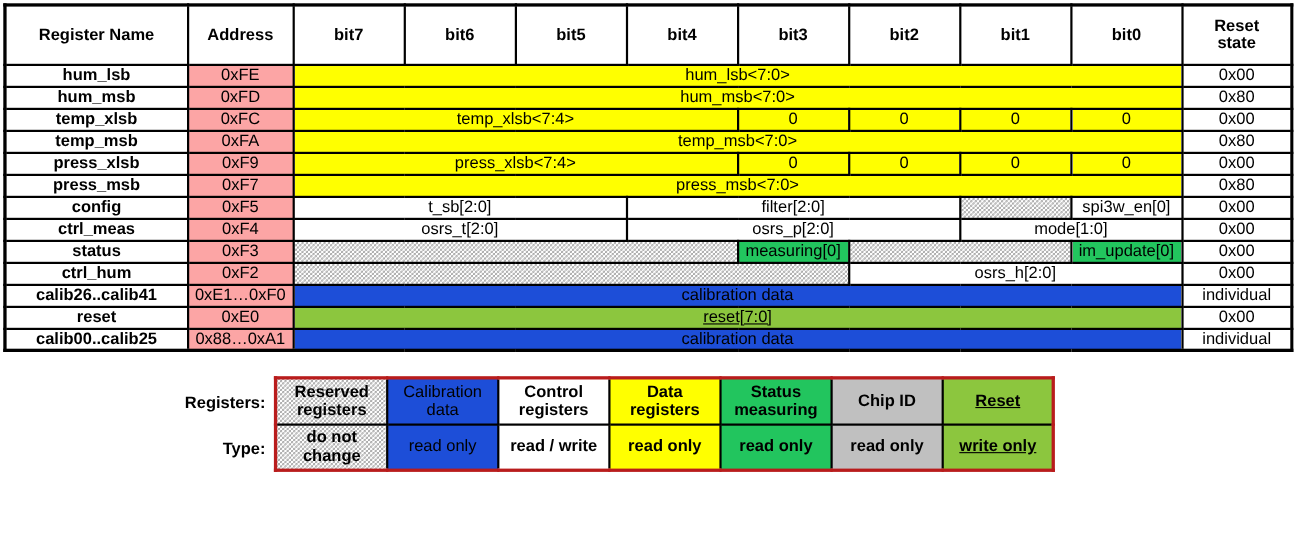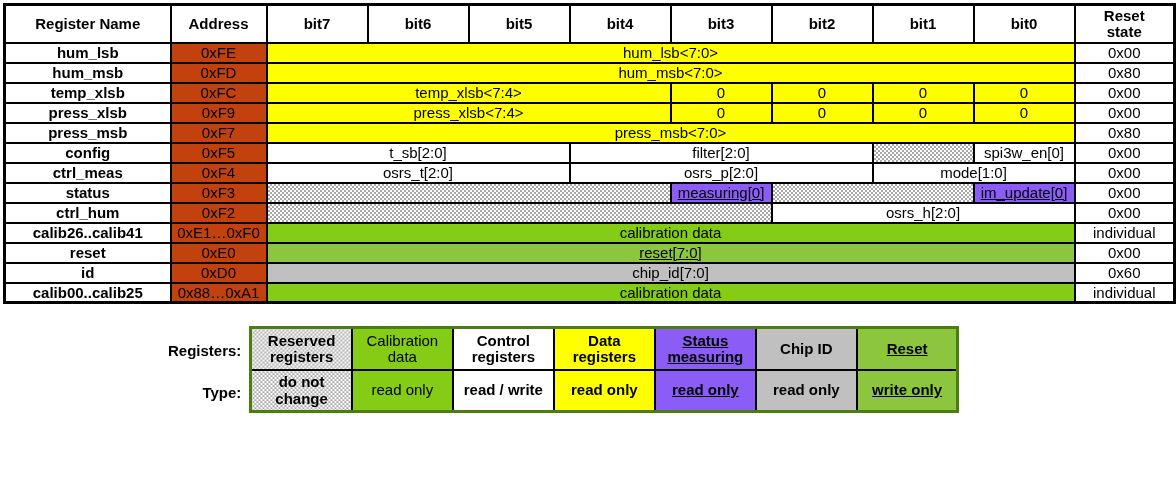--- a/index.html
+++ b/index.html
@@ -31,43 +31,43 @@
     vertical-align: middle;
     padding: 1px 2px;
     height: 20px;
     box-sizing: border-box;
     white-space: nowrap;
     overflow: hidden;
   }
   .reg-table th {
     font-weight: bold;
     font-size: 15px;
-    height: 38px;
+    height: 54px;
   }
   .hdr-row th { background: #ffffff; }
 
   .regname {
     font-weight: bold;
     background: #ffffff;
     font-size: 15px;
   }
   .addr {
-    background: #c2410c;
+    background: #fca5a5;
     font-size: 15px;
   }
   .resetstate {
     background: #ffffff;
     font-size: 15px;
   }
 
   
   .c-data      { background: #ffff00; }            
-  .c-calib     { background: #84cc16; }            
+  .c-calib     { background: #1d4ed8; }            
   .c-control   { background: #ffffff; }            
-  .c-status    { background: #8b5cf6; text-decoration: underline; }            
+  .c-status    { background: #22c55e; }            
   .c-chipid    { background: #c0c0c0; }            
   .c-reset     { background: #8cc63e; text-decoration: underline; }            
   .c-reserved  {
     background-color: #ffffff;
     background-image:
       linear-gradient(45deg, #a8a8a8 25%, transparent 25%, transparent 75%, #a8a8a8 75%),
       linear-gradient(45deg, #a8a8a8 25%, transparent 25%, transparent 75%, #a8a8a8 75%);
     background-size: 4px 4px;
     background-position: 0 0, 2px 2px;
   }
@@ -92,21 +92,21 @@
   .legend-labels > div {
     height: 42px;
     display: flex;
     align-items: center;
     justify-content: flex-end;
     box-sizing: border-box;
   }
   .legend-table {
     border-collapse: collapse;
     table-layout: fixed;
-    border: 3px solid #4d7c0f;
+    border: 3px solid #b91c1c;
   }
   .legend-table td {
     border: 2px solid #000;
     width: 101px;
     height: 42px;
     text-align: center;
     vertical-align: middle;
     font-size: 15px;
     line-height: 1.08;
     padding: 0 2px;
@@ -167,20 +167,26 @@
         <td class="regname">temp_xlsb</td>
         <td class="addr">0xFC</td>
         <td class="c-data" colspan="4">temp_xlsb&lt;7:4&gt;</td>
         <td class="c-data" colspan="1">0</td>
         <td class="c-data" colspan="1">0</td>
         <td class="c-data" colspan="1">0</td>
         <td class="c-data" colspan="1">0</td>
         <td class="resetstate">0x00</td>
       </tr>
       <tr>
+        <td class="regname">temp_msb</td>
+        <td class="addr">0xFA</td>
+        <td class="c-data" colspan="8">temp_msb&lt;7:0&gt;</td>
+        <td class="resetstate">0x80</td>
+      </tr>
+      <tr>
         <td class="regname">press_xlsb</td>
         <td class="addr">0xF9</td>
         <td class="c-data" colspan="4">press_xlsb&lt;7:4&gt;</td>
         <td class="c-data" colspan="1">0</td>
         <td class="c-data" colspan="1">0</td>
         <td class="c-data" colspan="1">0</td>
         <td class="c-data" colspan="1">0</td>
         <td class="resetstate">0x00</td>
       </tr>
       <tr>
@@ -226,26 +232,20 @@
         <td class="regname">calib26..calib41</td>
         <td class="addr">0xE1…0xF0</td>
         <td class="c-calib" colspan="8">calibration data</td>
         <td class="resetstate">individual</td>
       </tr>
       <tr>
         <td class="regname">reset</td>
         <td class="addr">0xE0</td>
         <td class="c-reset" colspan="8">reset[7:0]</td>
         <td class="resetstate">0x00</td>
-      </tr>
-      <tr>
-        <td class="regname">id</td>
-        <td class="addr">0xD0</td>
-        <td class="c-chipid" colspan="8">chip_id[7:0]</td>
-        <td class="resetstate">0x60</td>
       </tr>
       <tr>
         <td class="regname">calib00..calib25</td>
         <td class="addr">0x88…0xA1</td>
         <td class="c-calib" colspan="8">calibration data</td>
         <td class="resetstate">individual</td>
       </tr>
     </tbody>
 </table>
 

